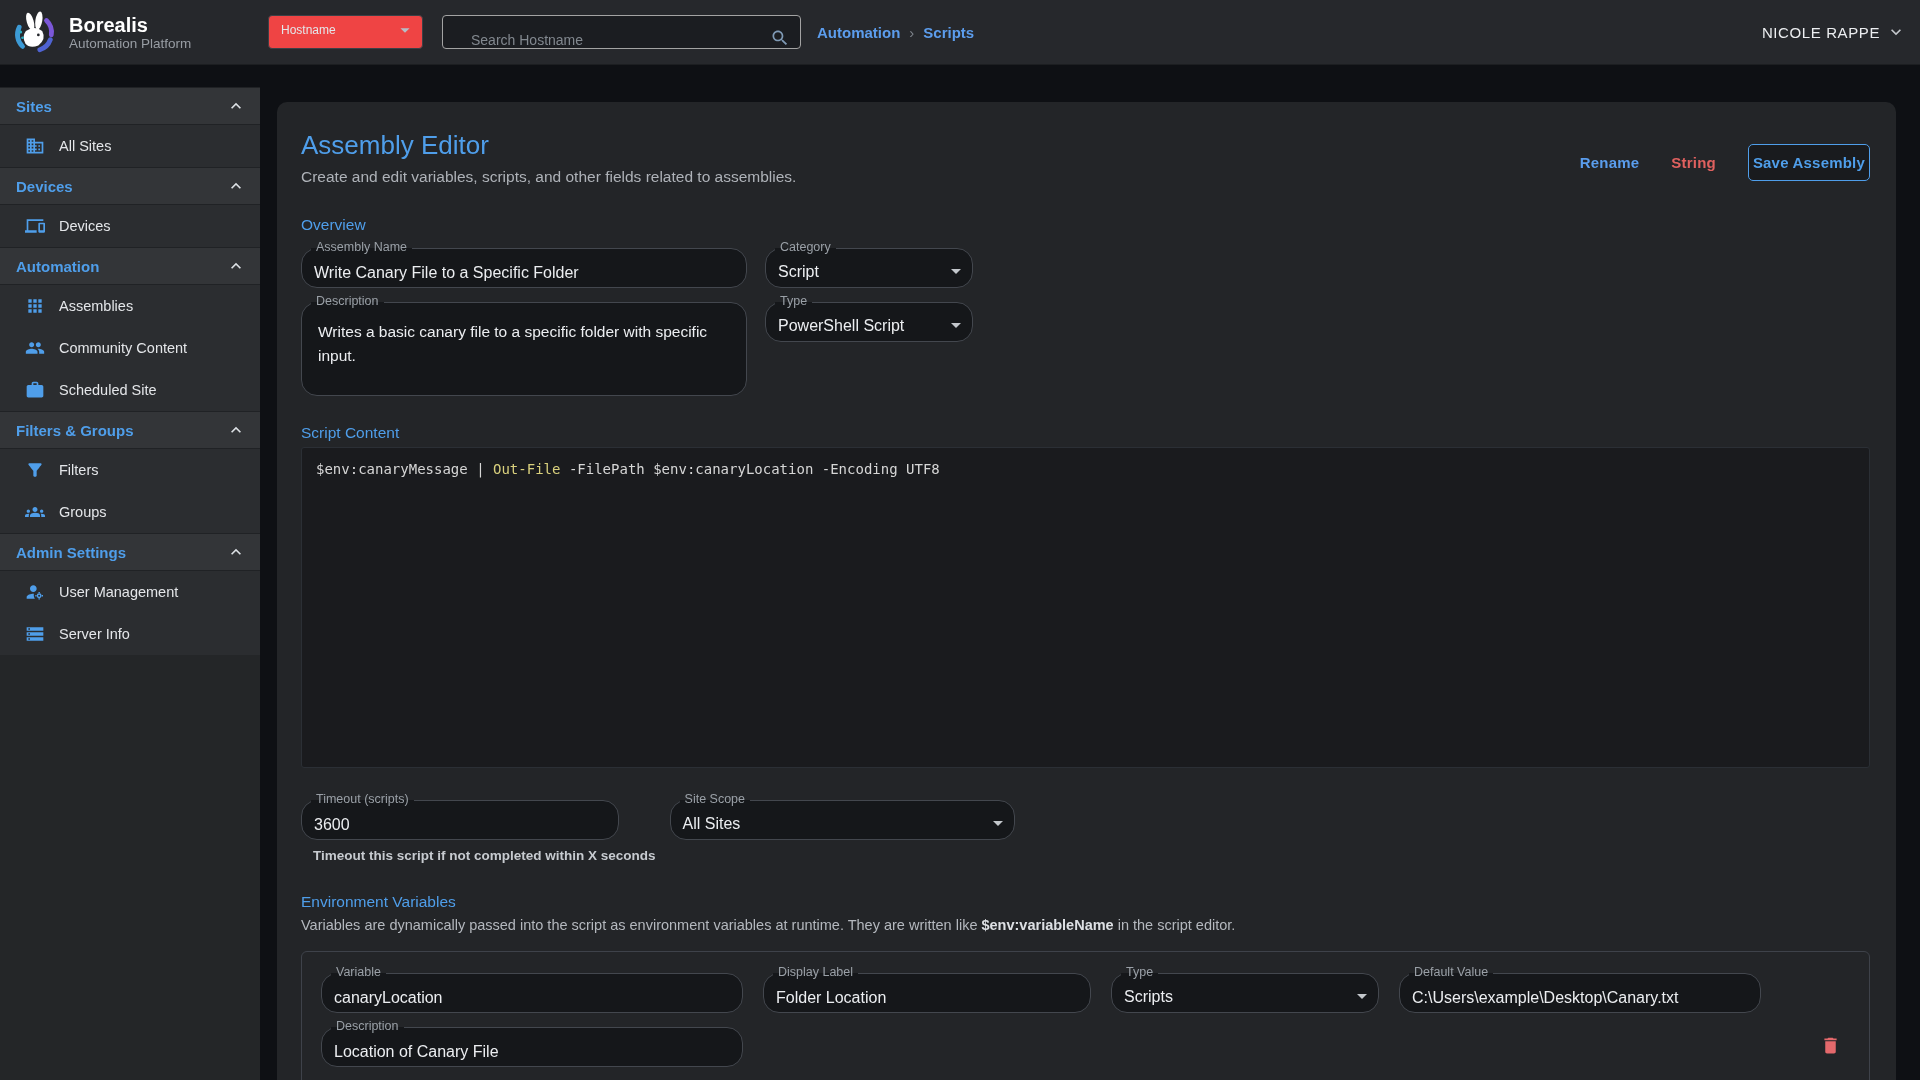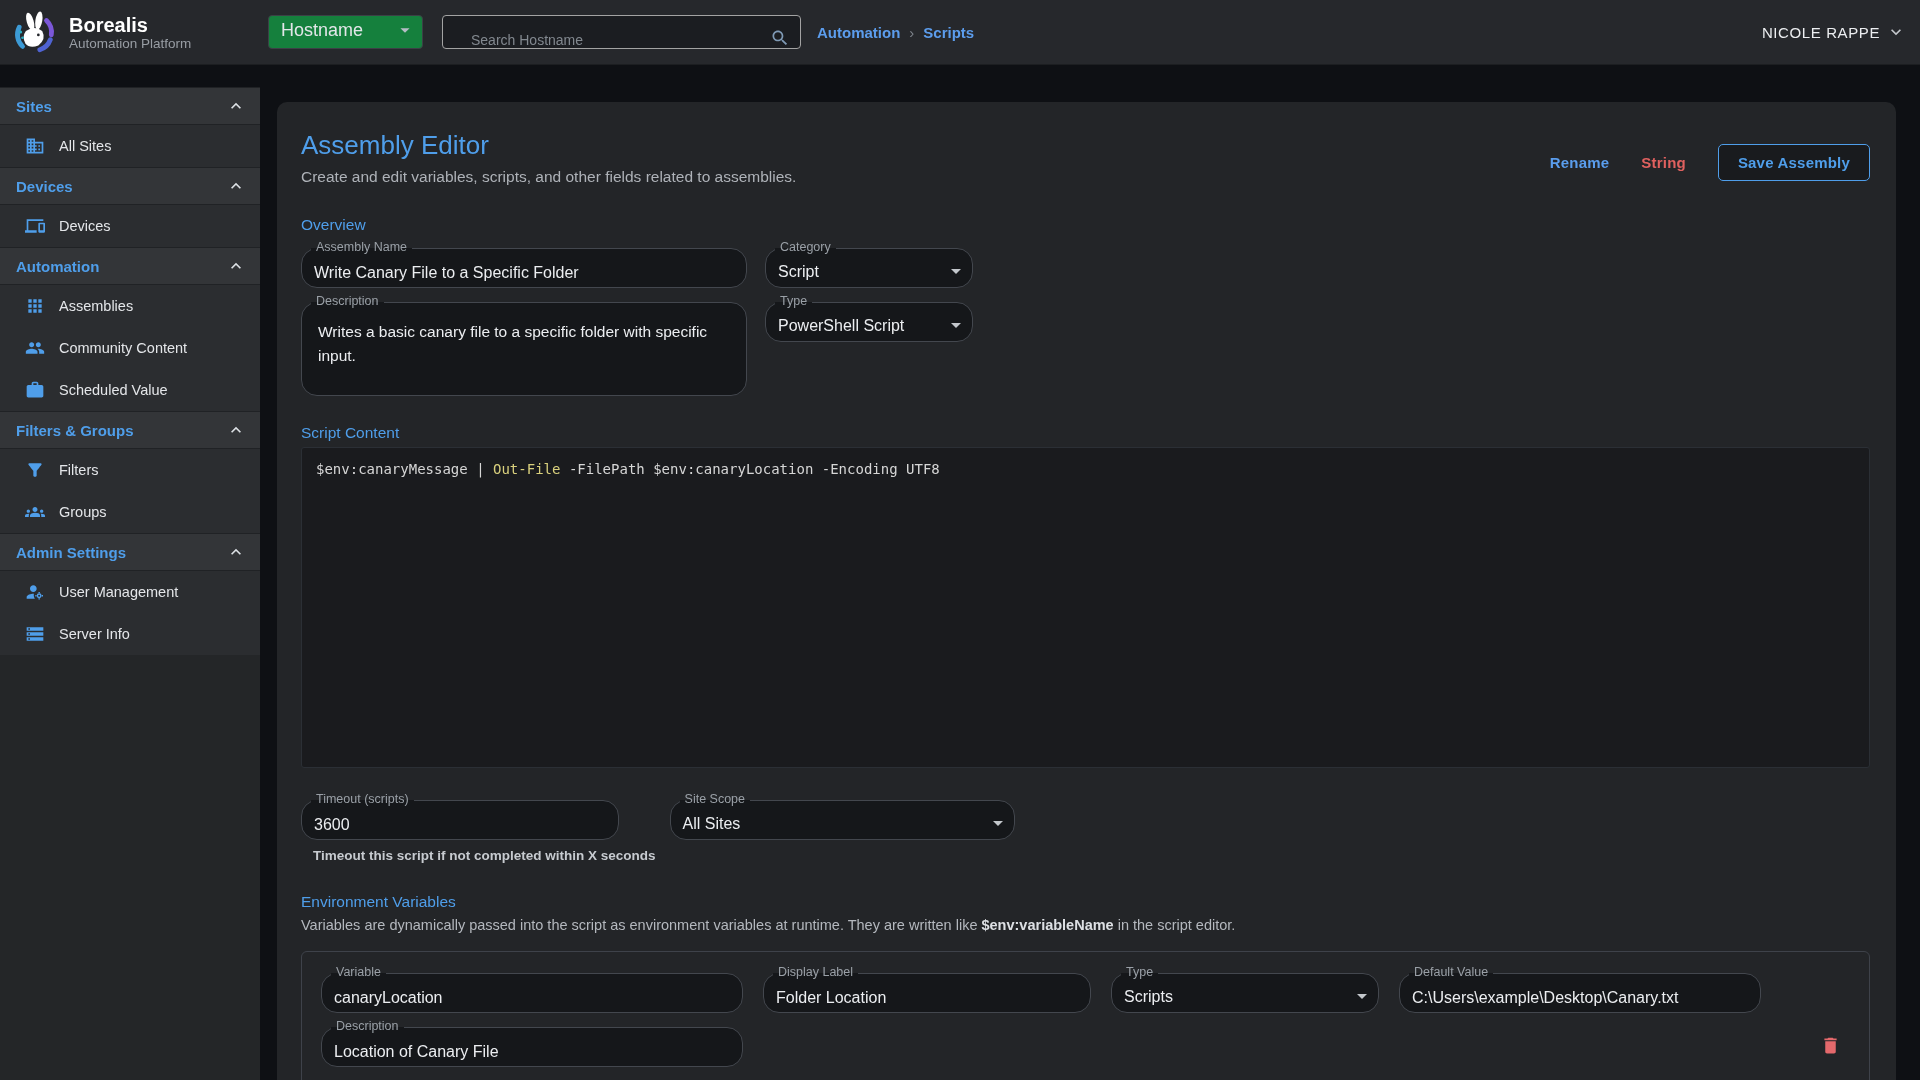--- a/index.html
+++ b/index.html
@@ -4,23 +4,23 @@
 <style>
   * { margin:0; padding:0; box-sizing:border-box; }
   html,body { width:1920px; height:1080px; overflow:hidden; background:#0e1014;
     font-family:"Liberation Sans", sans-serif; color:#e8eaed; }
 
   
   .topbar { height:65px; background:#26282c; display:flex; align-items:center; border-bottom:1px solid #1c1e21; }
   .brand { width:260px; flex:0 0 260px; display:flex; align-items:center; gap:11px; padding-left:12px; }
   .brand-name { font-size:20px; font-weight:bold; color:#fff; line-height:22px; }
   .brand-sub { font-size:13.5px; color:#989da4; }
-  .hostname-select { width:155px; height:34px; background:#15803d; border:1px solid #3c4046; border-radius:4px;
+  .hostname-select { width:155px; height:34px; background:#ef4444; border:1px solid #3c4046; border-radius:4px;
     display:flex; align-items:center; justify-content:space-between; padding:0 6px 4px 12px; margin-left:8px;
-    font-size:18px; color:#e3e6e9; cursor:pointer; }
+    font-size:12px; color:#e3e6e9; cursor:pointer; }
   .search-box { width:359px; height:34px; background:#1b1d21; border:1px solid #a3a3a3; border-radius:4px;
     display:flex; align-items:flex-end; margin-left:19px; padding:0 10px 0 28px; }
   .search-box input { flex:1; background:transparent; border:none; outline:none; color:#dfe2e6; font-size:14px; }
   .search-box input::placeholder { color:#82888f; }
   .breadcrumb { margin-left:16px; display:flex; align-items:center; gap:9px; font-size:15px; font-weight:bold; }
   .breadcrumb a { color:#5c9ded; text-decoration:none; }
   .crumb-sep { color:#7e848c; font-weight:normal; font-size:15px; }
   .user-menu { margin-left:auto; margin-right:14px; display:flex; align-items:center; gap:6px; cursor:pointer; }
   .user-name { font-size:15px; letter-spacing:0.6px; color:#eceef1; }
 
@@ -41,21 +41,21 @@
   
   .card { background:#232528; border-radius:10px; padding:28px 26px 30px 24px; min-height:1100px; }
   .card-head { display:flex; align-items:flex-start; }
   .page-title { color:#4f9eea; font-size:26px; font-weight:normal; }
   .page-sub { color:#aeb2b8; font-size:15.5px; margin-top:7px; }
   .actions { margin-left:auto; display:flex; align-items:center; gap:32px; margin-top:14px; }
   .link-btn { background:none; border:none; font-family:inherit; font-size:15px; font-weight:bold; cursor:pointer; letter-spacing:0.2px; }
   .link-rename { color:#5a9ded; }
   .link-delete { color:#e0615f; }
   .save-btn { background:#191b1e; border:1px solid #4f9eea; color:#4f9eea; font-family:inherit;
-    font-size:15px; font-weight:bold; border-radius:5px; padding:9px 19px; cursor:pointer; letter-spacing:0.2px; }
+    font-size:15px; font-weight:bold; border-radius:5px; padding:9px 4px; cursor:pointer; letter-spacing:0.2px; }
 
   .sec-title { color:#4f9eea; font-size:15.5px; font-weight:normal; }
   .mt-overview { margin-top:30px; }
   .row { display:flex; gap:18px; margin-top:14px; }
 
   
   .fld { position:relative; background:#15171a; border:1px solid #43474e; border-radius:16px; height:40px; }
   .fld > label { position:absolute; top:-9px; left:9px; padding:0 5px; font-size:12.5px; color:#9aa0a7;
     line-height:15px; background:linear-gradient(to bottom, #232528 53%, #15171a 53%); border-radius:2px; white-space:nowrap; }
   .fld input { width:100%; height:100%; background:transparent; border:none; outline:none; color:#eceef1;
@@ -190,21 +190,21 @@
     <div class="side-item">
       <svg class="icn" viewBox="0 0 24 24">
           <path d="M16 11c1.66 0 2.99-1.34 2.99-3S17.66 5 16 5c-1.66 0-3 1.34-3 3s1.34 3 3 3zm-8 0c1.66 0 2.99-1.34 2.99-3S9.66 5 8 5C6.34 5 5 6.34 5 8s1.34 3 3 3zm0 2c-2.33 0-7 1.17-7 3.5V19h14v-2.5c0-2.33-4.67-3.5-7-3.5zm8 0c-.29 0-.62.02-.97.05 1.16.84 1.97 1.97 1.97 3.45V19h6v-2.5c0-2.33-4.67-3.5-7-3.5z"></path>
         </svg>
       <span>Community Content</span>
     </div>
     <div class="side-item">
       <svg class="icn" viewBox="0 0 24 24">
           <path d="M20 6h-4V4c0-1.11-.89-2-2-2h-4c-1.11 0-2 .89-2 2v2H4c-1.11 0-1.99.89-1.99 2L2 19c0 1.11.89 2 2 2h16c1.11 0 2-.89 2-2V8c0-1.11-.89-2-2-2zm-6 0h-4V4h4v2z"></path>
         </svg>
-      <span>Scheduled Value</span>
+      <span>Scheduled Site</span>
     </div>
 
     <div class="sec-head">
       <span>Filters &amp; Groups</span>
       <svg class="chev" viewBox="0 0 24 24">
           <path d="M12 8l-6 6 1.41 1.41L12 10.83l4.59 4.58L18 14l-6-6z"></path>
         </svg>
     </div>
     <div class="side-item">
       <svg class="icn" viewBox="0 0 24 24">

